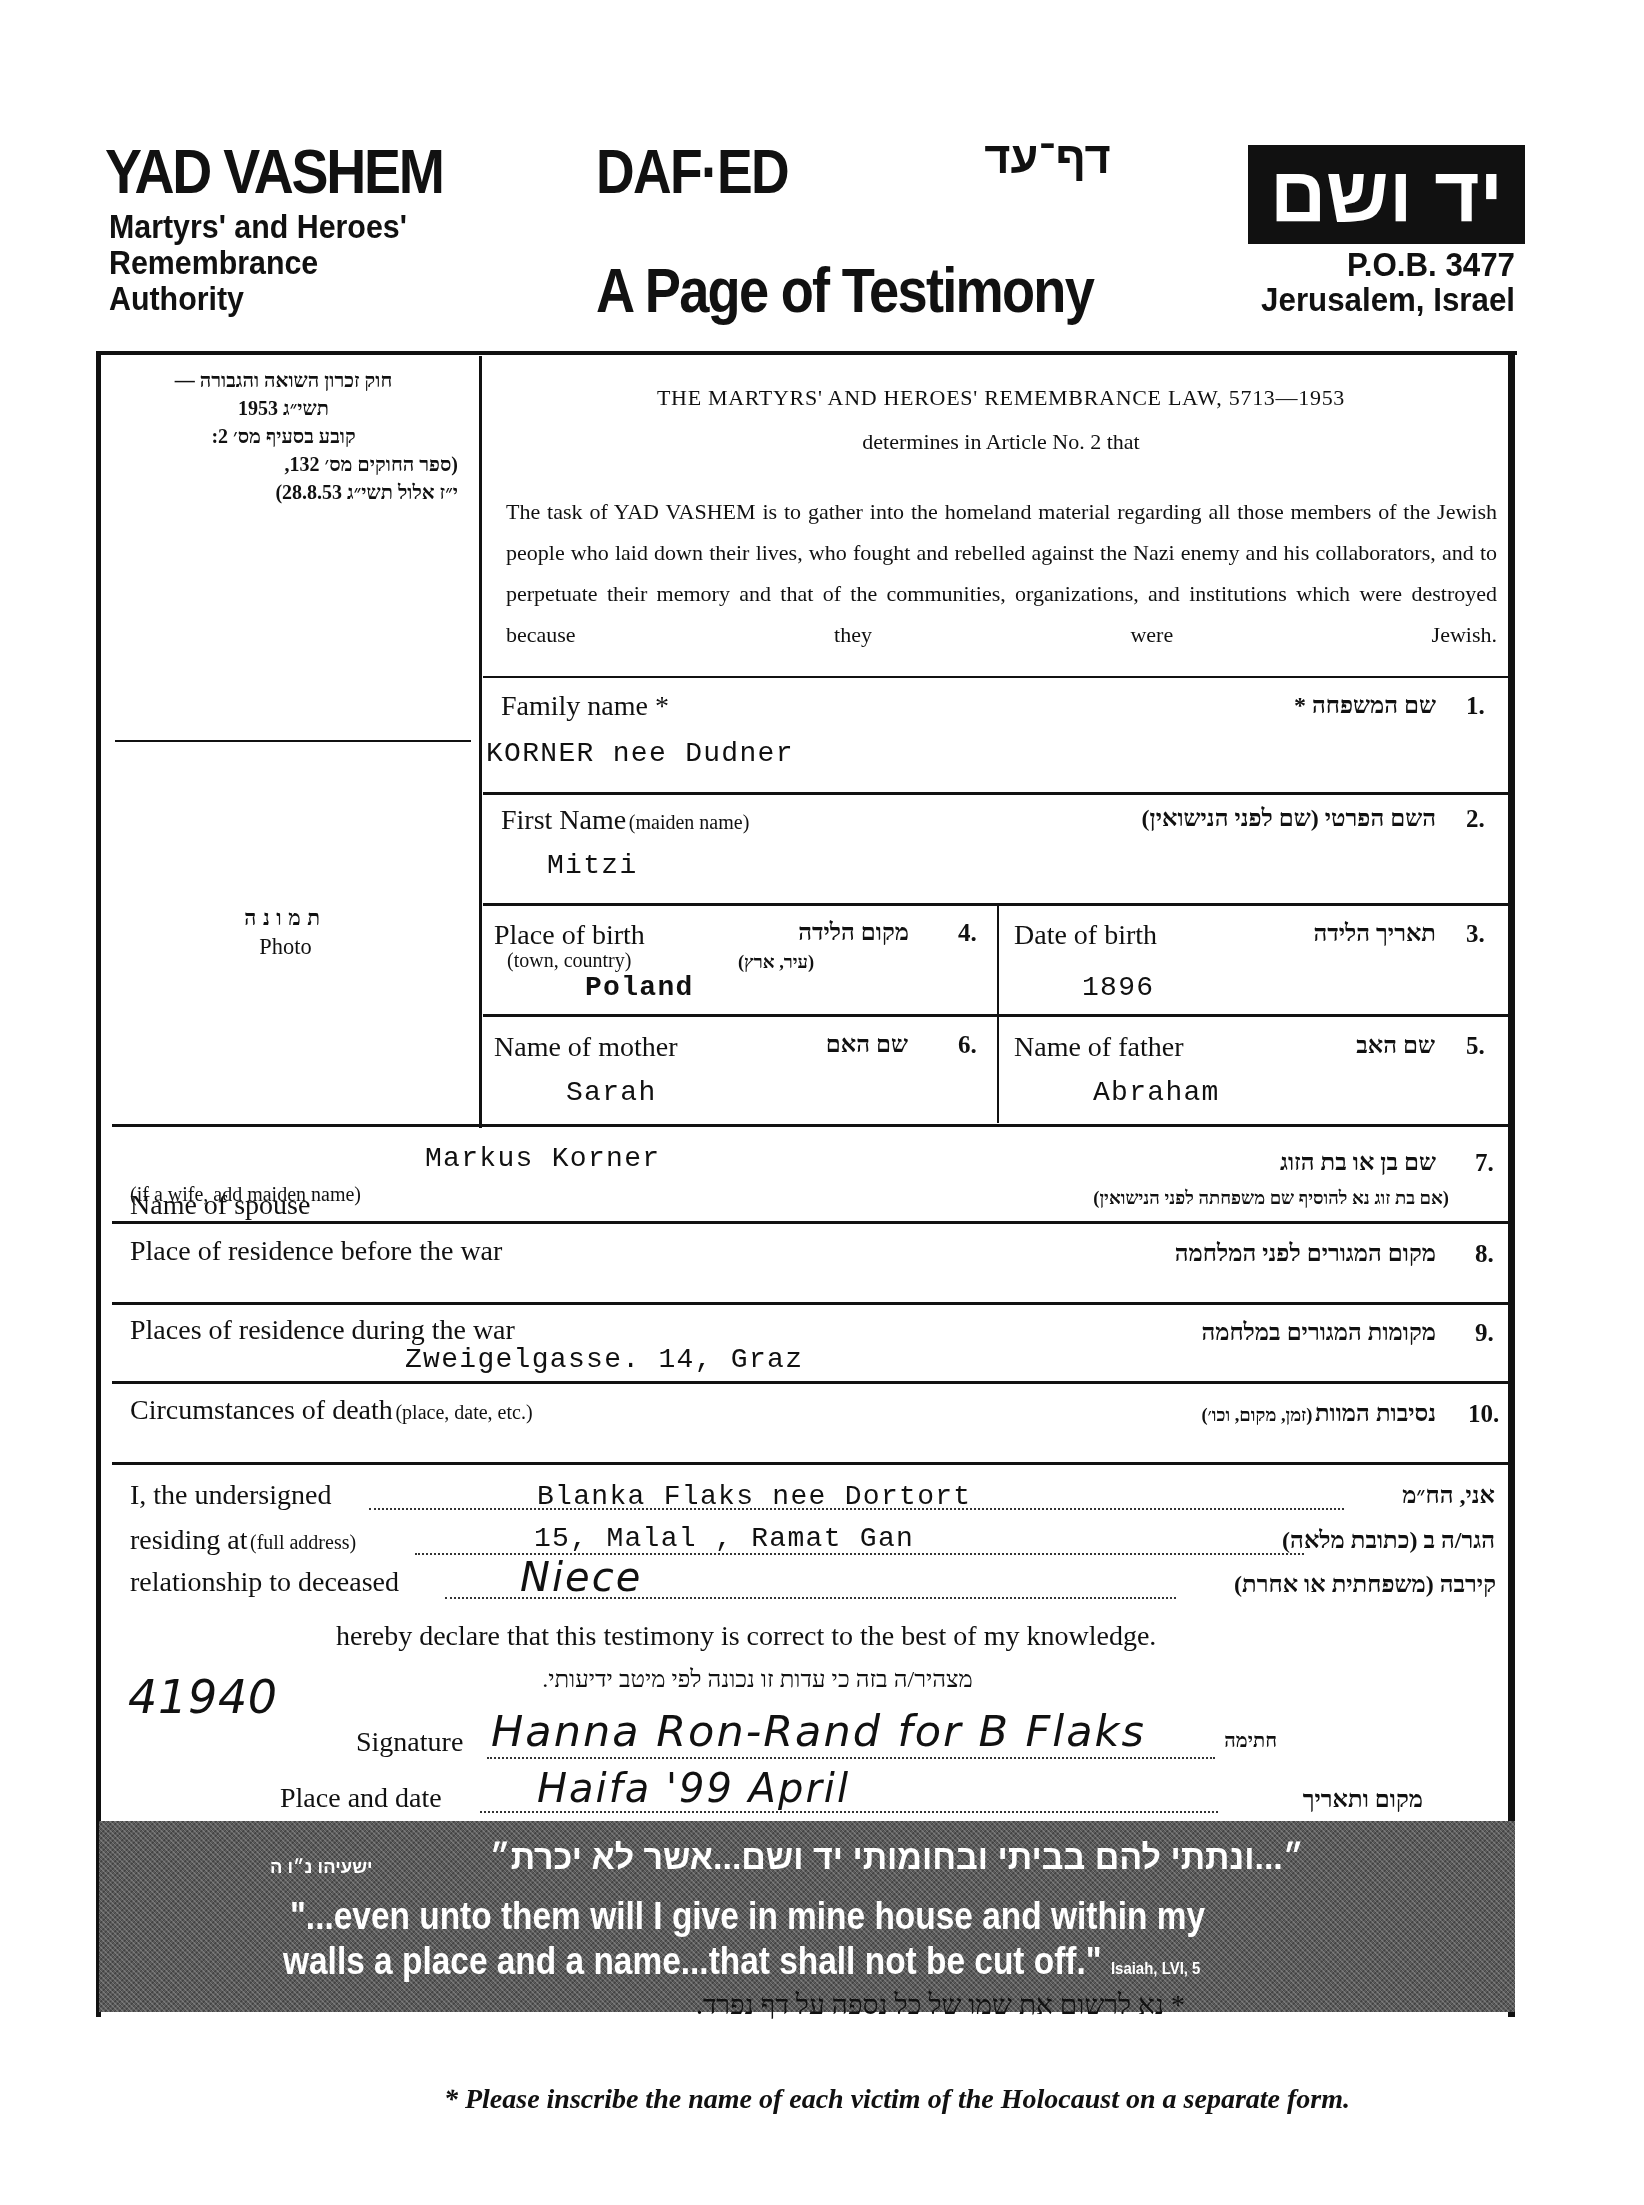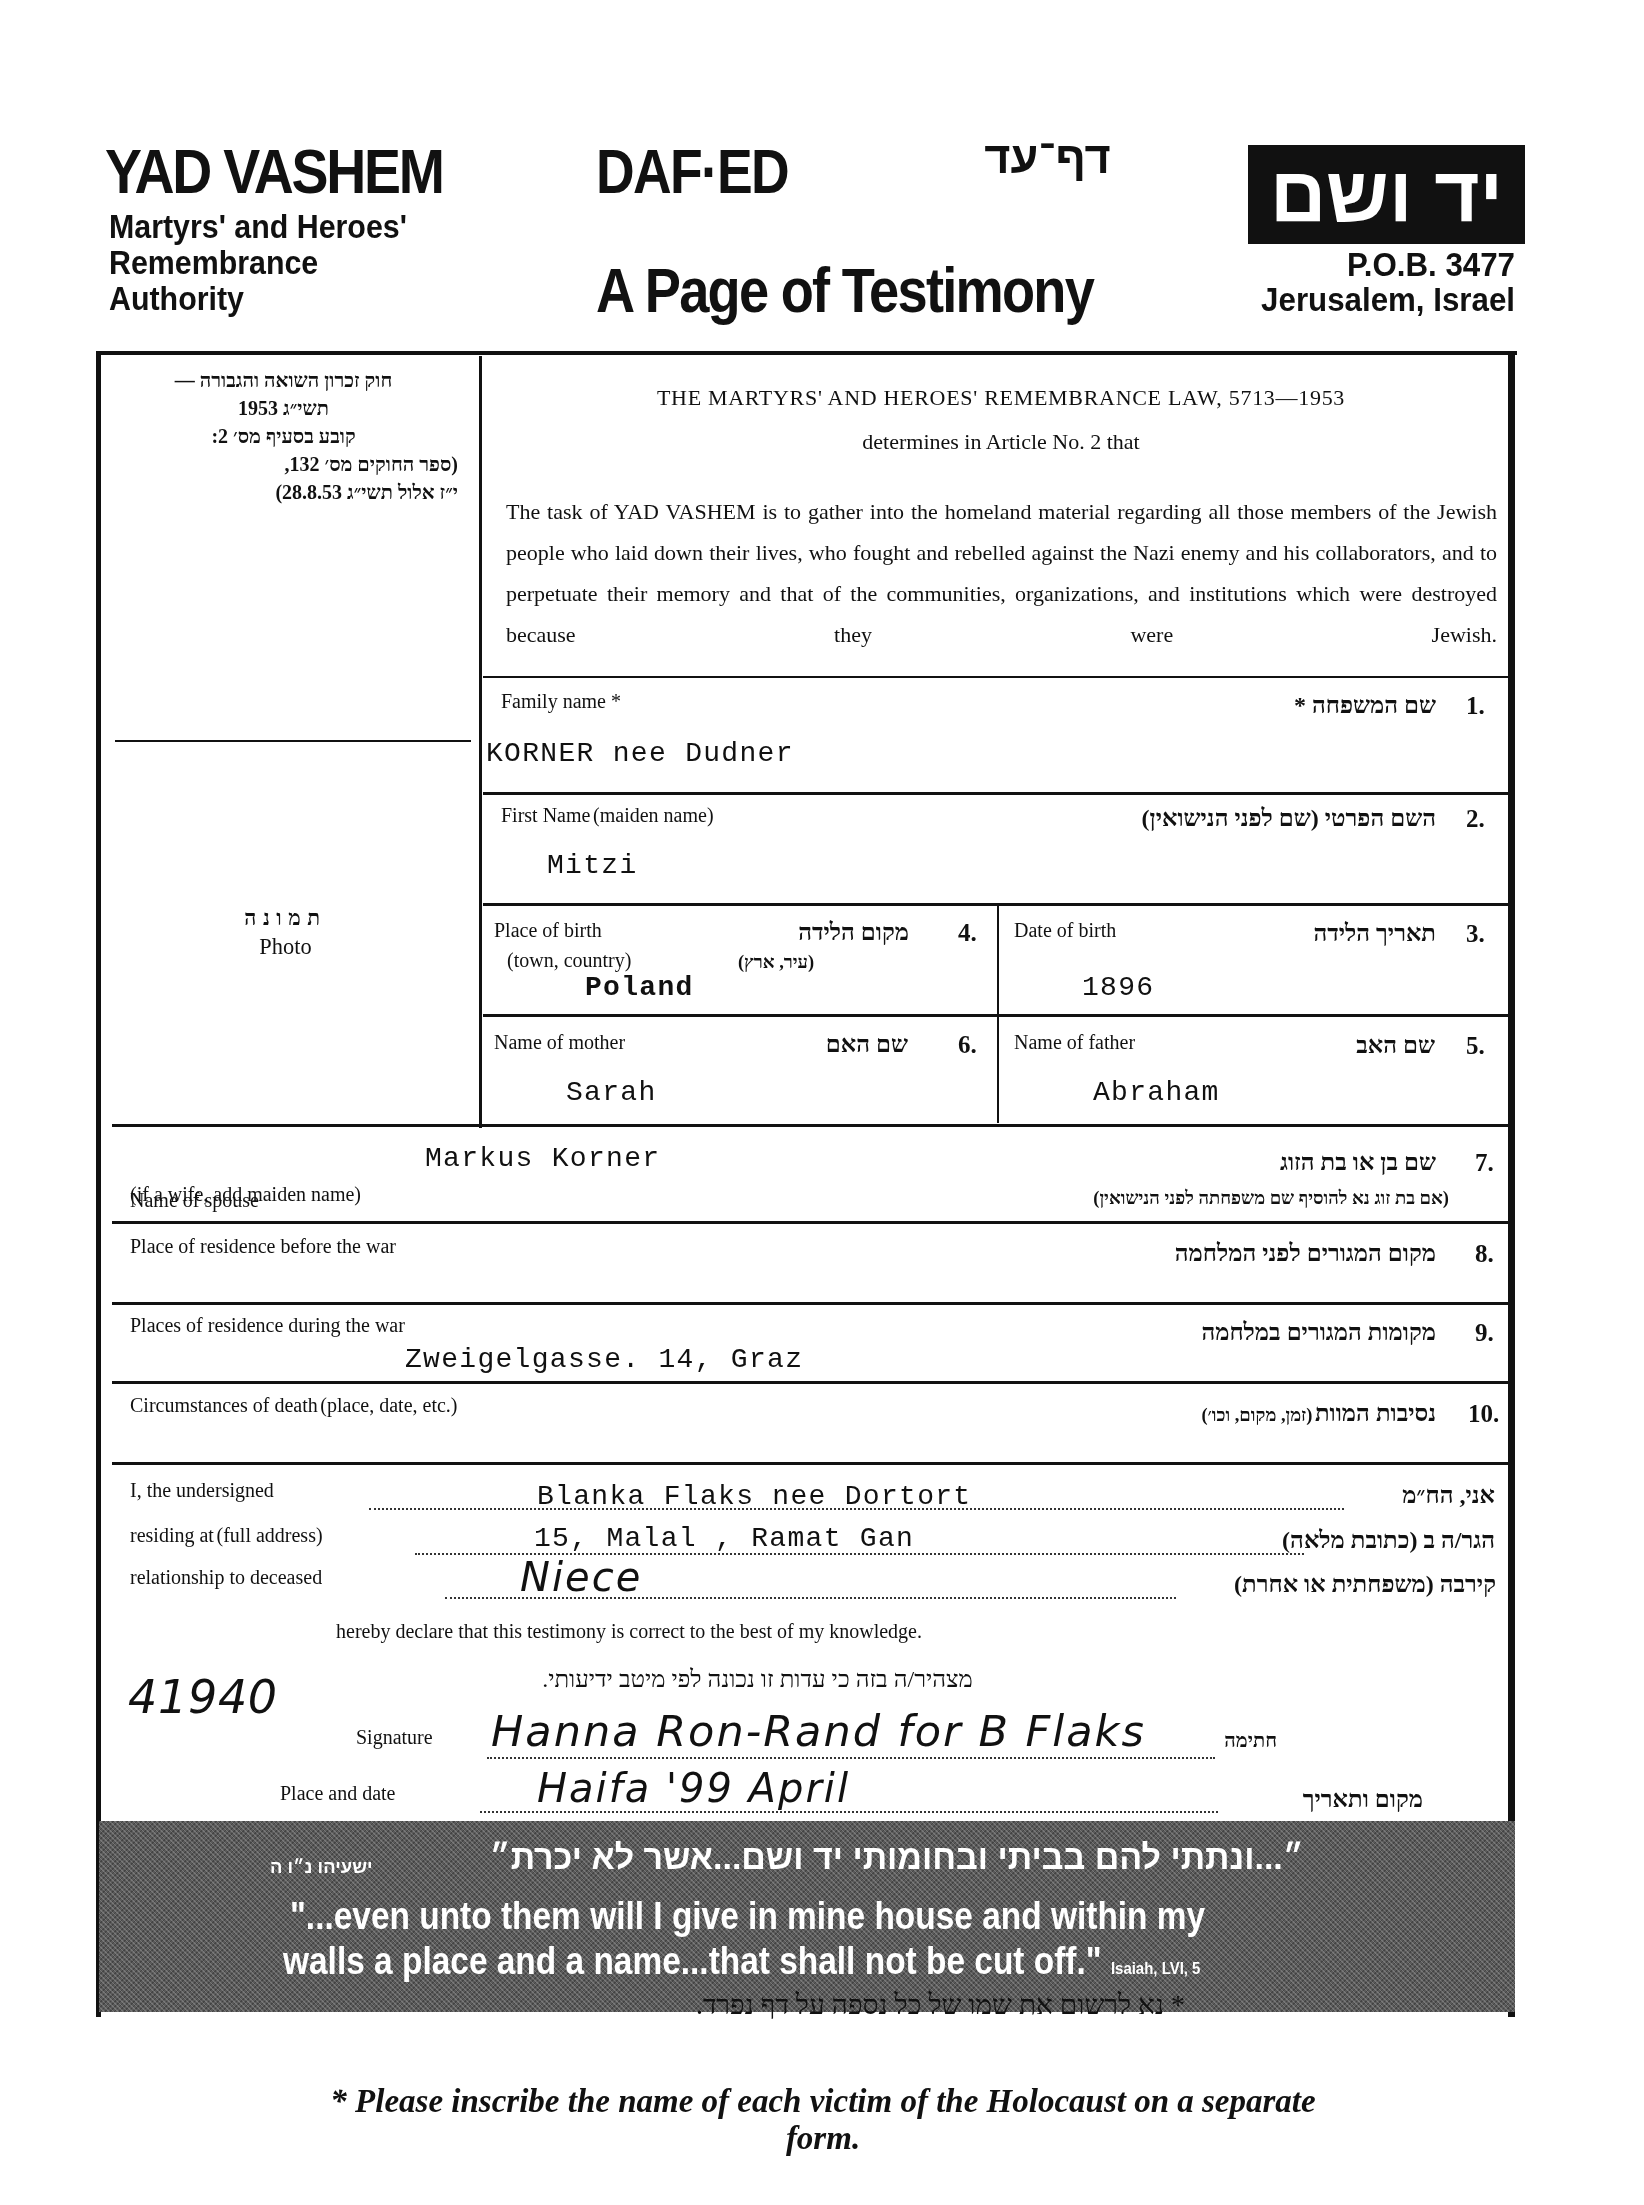--- a/index.html
+++ b/index.html
@@ -28,42 +28,42 @@
   .law-heb { left:109px; top:366px; width:349px; font-size:20px; font-weight:700; line-height:28px; text-align:justify; text-align-last:right; }
   .law-heb .c { text-align:center; text-align-last:center; display:block; }
   .photo-heb { left:96px; top:906px; width:379px; text-align:center; font-size:21px; font-weight:700; letter-spacing:6.6px; }
   .photo-en { left:96px; top:934px; width:379px; text-align:center; font-size:22.4px; }
 
   
   .law-title { left:487px; top:385px; width:1028px; text-align:center; font-size:22px; letter-spacing:0.7px; }
   .law-det { left:487px; top:429px; width:1028px; text-align:center; font-size:22px; }
   .law-body { left:506px; top:491px; width:991px; font-size:22px; line-height:41px; text-align:justify; text-align-last:justify;font-family:Liberation Serif, serif; }
 
-  .lbl { font-size:20px; }
+  .lbl { font-size:28px; }
   .lbl-sm { font-size:20px; }
   .hlbl { font-size:24px; font-weight:700; direction:rtl; }
   .hlbl-sm { font-size:18.4px; font-weight:700; direction:rtl; }
   .num { font-size:25px; font-weight:700; }
   .val { font-size:28px; letter-spacing:1.3px; }
   .hand { font-family:"DejaVu Sans", sans-serif; font-style:italic; font-size:40px; font-weight:300; letter-spacing:2px; }
   .dots { border-bottom:2px dotted #333; }
 
   
   .banner { left:99px; top:1821px; width:1416px; height:191px;
     background-color:#5a5a5a;
     background-image: repeating-linear-gradient(45deg, rgba(255,255,255,0.18) 0 1.3px, transparent 1.3px 3.3px), repeating-linear-gradient(-45deg, rgba(0,0,0,0.25) 0 1.3px, transparent 1.3px 3.3px);
   }
   .ban-heb { left:99px; top:1838px; width:1205px; text-align:right; font-size:34px; font-weight:700; color:#fff; direction:rtl; }
   .ban-heb-ref { left:270px; top:1856px; font-size:18.4px; color:#fff; direction:rtl; font-weight:700; }
   .ban-en1 { left:290px; top:1895px; font-size:38px; font-weight:700; color:#fff; transform:scaleX(0.88); transform-origin:left; white-space:nowrap; }
   .ban-en2 { left:283px; top:1940px; font-size:38px; font-weight:700; color:#fff; transform:scaleX(0.88); transform-origin:left; white-space:nowrap; }
   .ban-ref { font-size:17px; }
 
   .foot-heb { left:395px; top:1989px; width:790px; text-align:right; font-size:28px; direction:rtl; }
-  .foot-en { left:296px; top:2083px; width:1054px; text-align:center; font-size:33px; font-style:italic; font-weight:700; }
+  .foot-en { left:296px; top:2083px; width:1054px; text-align:right; font-size:28px; font-style:italic; font-weight:700; }
 </style>
 </head>
 <body>
 
 <div class="abs sans h-yad">YAD VASHEM</div>
 <div class="abs sans h-sub">
   <div>Martyrs' and Heroes'</div>
   <div>Remembrance</div>
   <div>Authority</div>
 </div>

